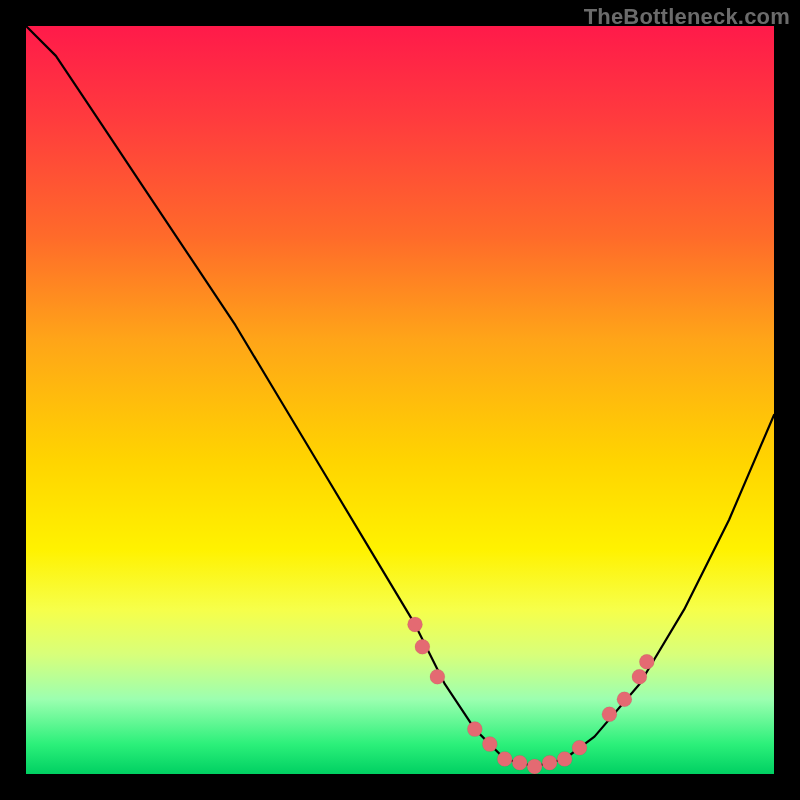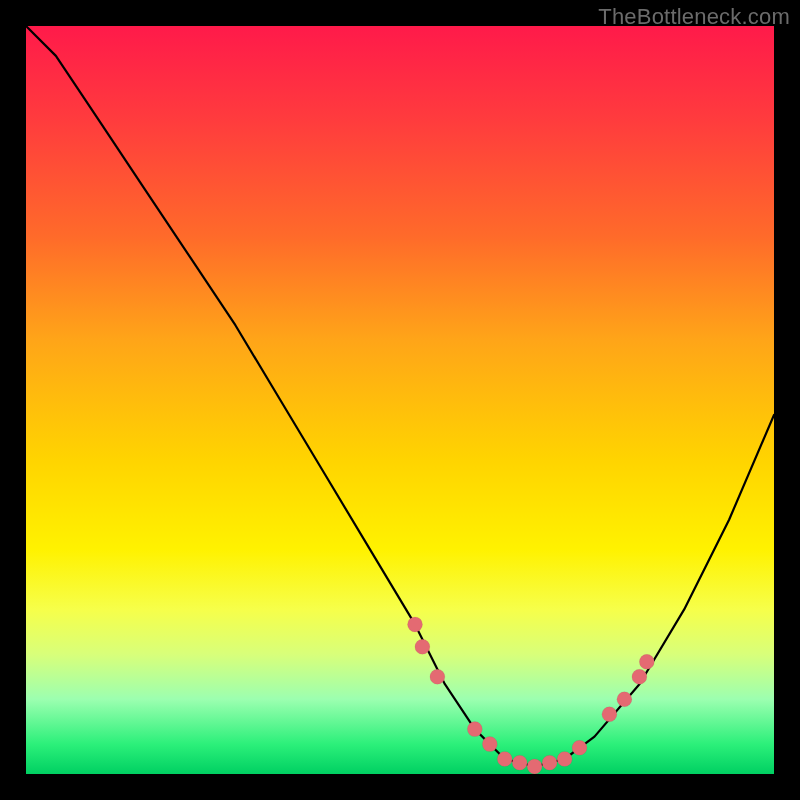--- a/index.html
+++ b/index.html
@@ -42,21 +42,21 @@
       #00d062 100%
     );
   }
   .attrib {
     position: absolute;
     top: 4px;
     right: 10px;
     color: #6b6b6b;
     font-size: 22px;
     letter-spacing: 0.2px;
-    font-weight: 400;
+    font-weight: 700;
     user-select: none;
     text-align: right;
   }
   svg.curve {
     position: absolute;
     inset: 0;
     width: 100%;
     height: 100%;
     overflow: visible;
   }

